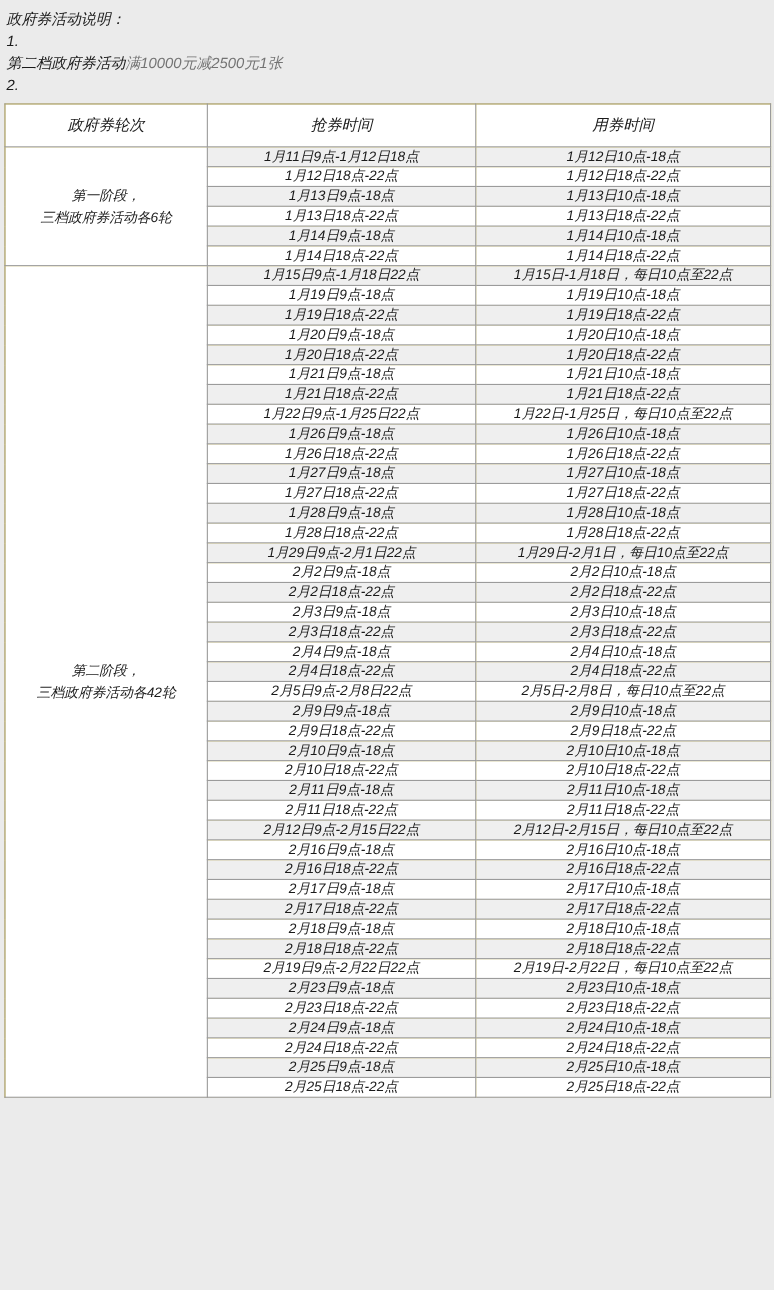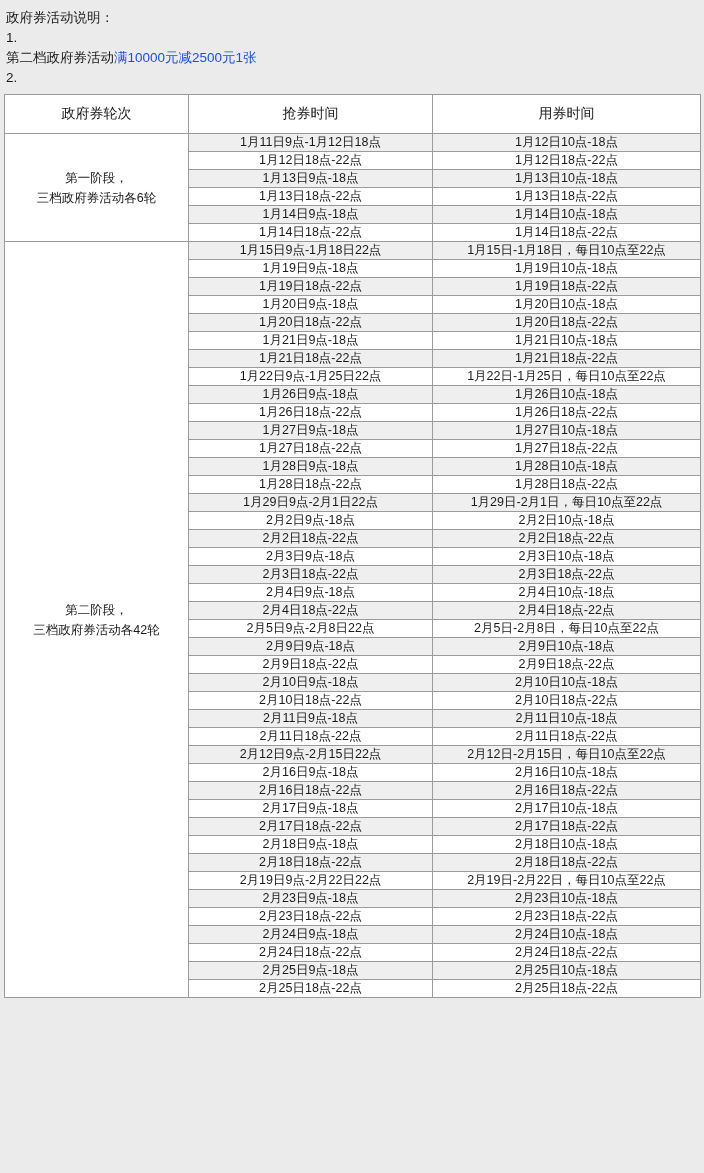--- a/index.html
+++ b/index.html
@@ -10,32 +10,33 @@
   body {
     width: 704px;
     min-height: 1173px;
     font-family: "Liberation Sans", sans-serif;
     color: #1a1a1a;
   }
   .page {
     width: 704px;
     box-sizing: border-box;
     padding: 6px 4px 0 4px;
+    font-style: italic;
   }
   .intro {
     font-size: 13.5px;
     line-height: 20px;
     padding: 2px 2px 0 2px;
   }
   .intro p {
     margin: 0 0 0 0;
     padding: 0;
   }
   .red {
-    color: #1d4ed8;
+    color: #737373;
   }
   .tier-line {
     white-space: nowrap;
   }
   .para2 {
     margin-top: 1px;
   }
   .para-body {
     text-align: justify;
     line-height: 21px;

